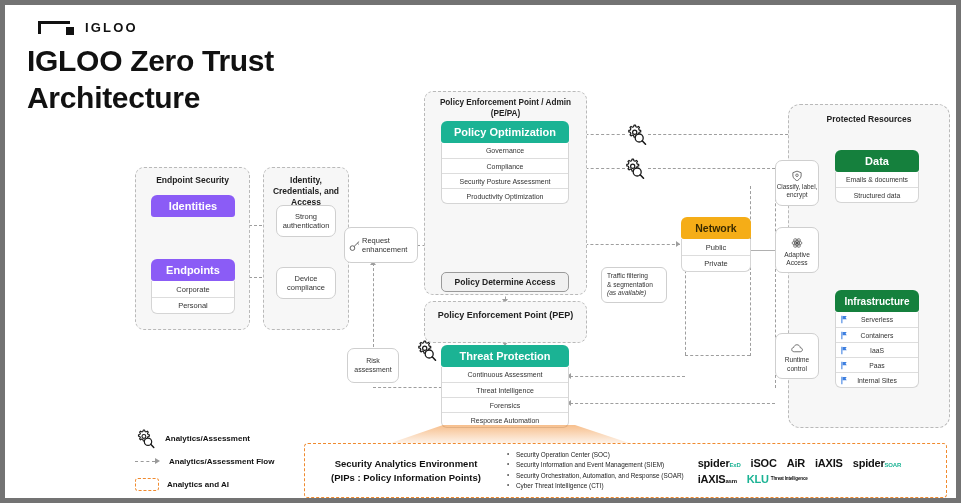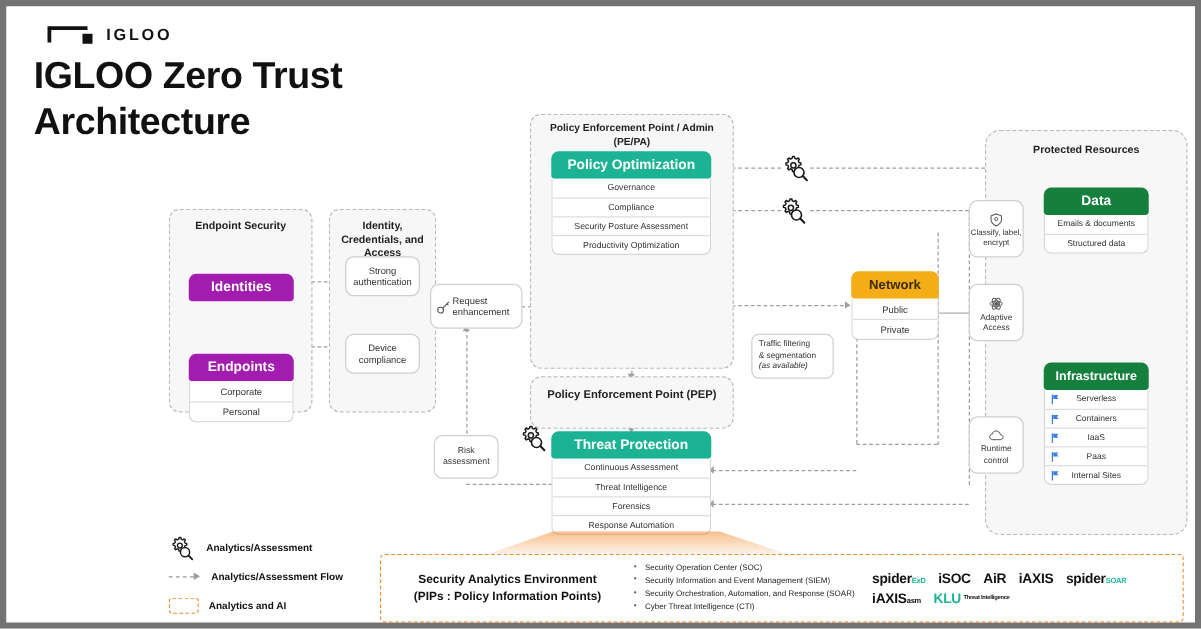--- a/index.html
+++ b/index.html
@@ -54,21 +54,21 @@
   }
   .card .rows .r {
     border-top: 1px solid #dddddd;
     text-align: center; color: #333;
     display: flex; align-items: center; justify-content: center;
     position: relative;
   }
   .card .rows .r:first-child { border-top: none; }
 
   
-  .hd-navy  { background: #a21caf; margin-top: 24px; }
+  .hd-navy  { background: #8b5cf6; }
   .hd-teal  { background: #1bb394; }
   .hd-green { background: #15803d; }
   .hd-amber { background: #f5ad17; color: #3a2b00 !important; }
 
   
   .callout {
     position: absolute; background: #fff;
     border: 1px solid #cfcfcf; border-radius: 7px;
     display: flex; align-items: center; justify-content: center;
     text-align: center; color: #333; line-height: 1.25;
@@ -271,20 +271,21 @@
     <div class="hd hd-teal" style="height:22px;font-size:11px;">Policy Optimization</div>
     <div class="rows">
       <div class="r" style="height:15px;font-size:7px;">Governance</div>
       <div class="r" style="height:15px;font-size:7px;">Compliance</div>
       <div class="r" style="height:15px;font-size:7px;">Security Posture Assessment</div>
       <div class="r" style="height:15px;font-size:7px;">Productivity Optimization</div>
     </div>
   </div>
 
 
+  <div class="plainbox" style="left:436px;top:267px;width:128px;height:20px;font-size:8.5px;">Policy Determine Access</div>
 
   <div class="dashgrp abs" style="left:419px;top:296px;width:163px;height:42px;">
     <div class="grp-title" style="padding-top:8px;font-size:9px;">Policy Enforcement Point (PEP)</div>
   </div>
 
   <div class="card" style="left:436px;top:340px;width:128px;">
     <div class="hd hd-teal" style="height:22px;font-size:11px;">Threat Protection</div>
     <div class="rows">
       <div class="r" style="height:15px;font-size:7px;">Continuous Assessment</div>
       <div class="r" style="height:15px;font-size:7px;">Threat Intelligence</div>

